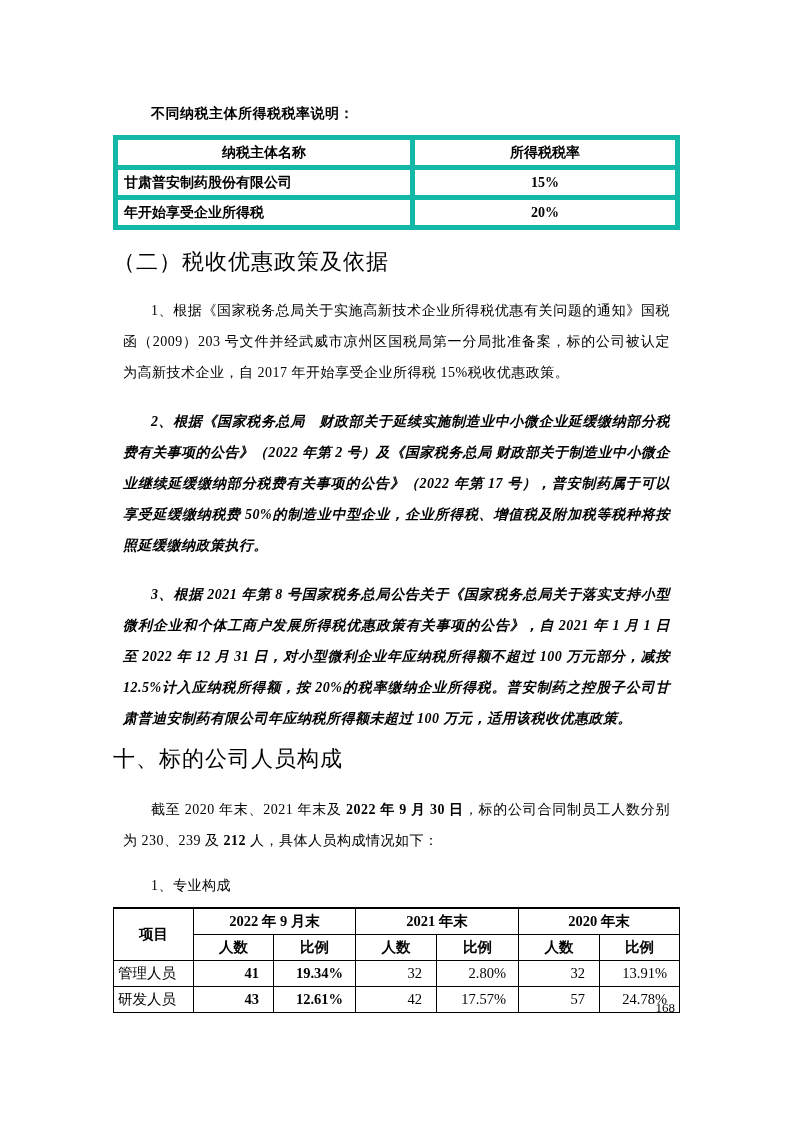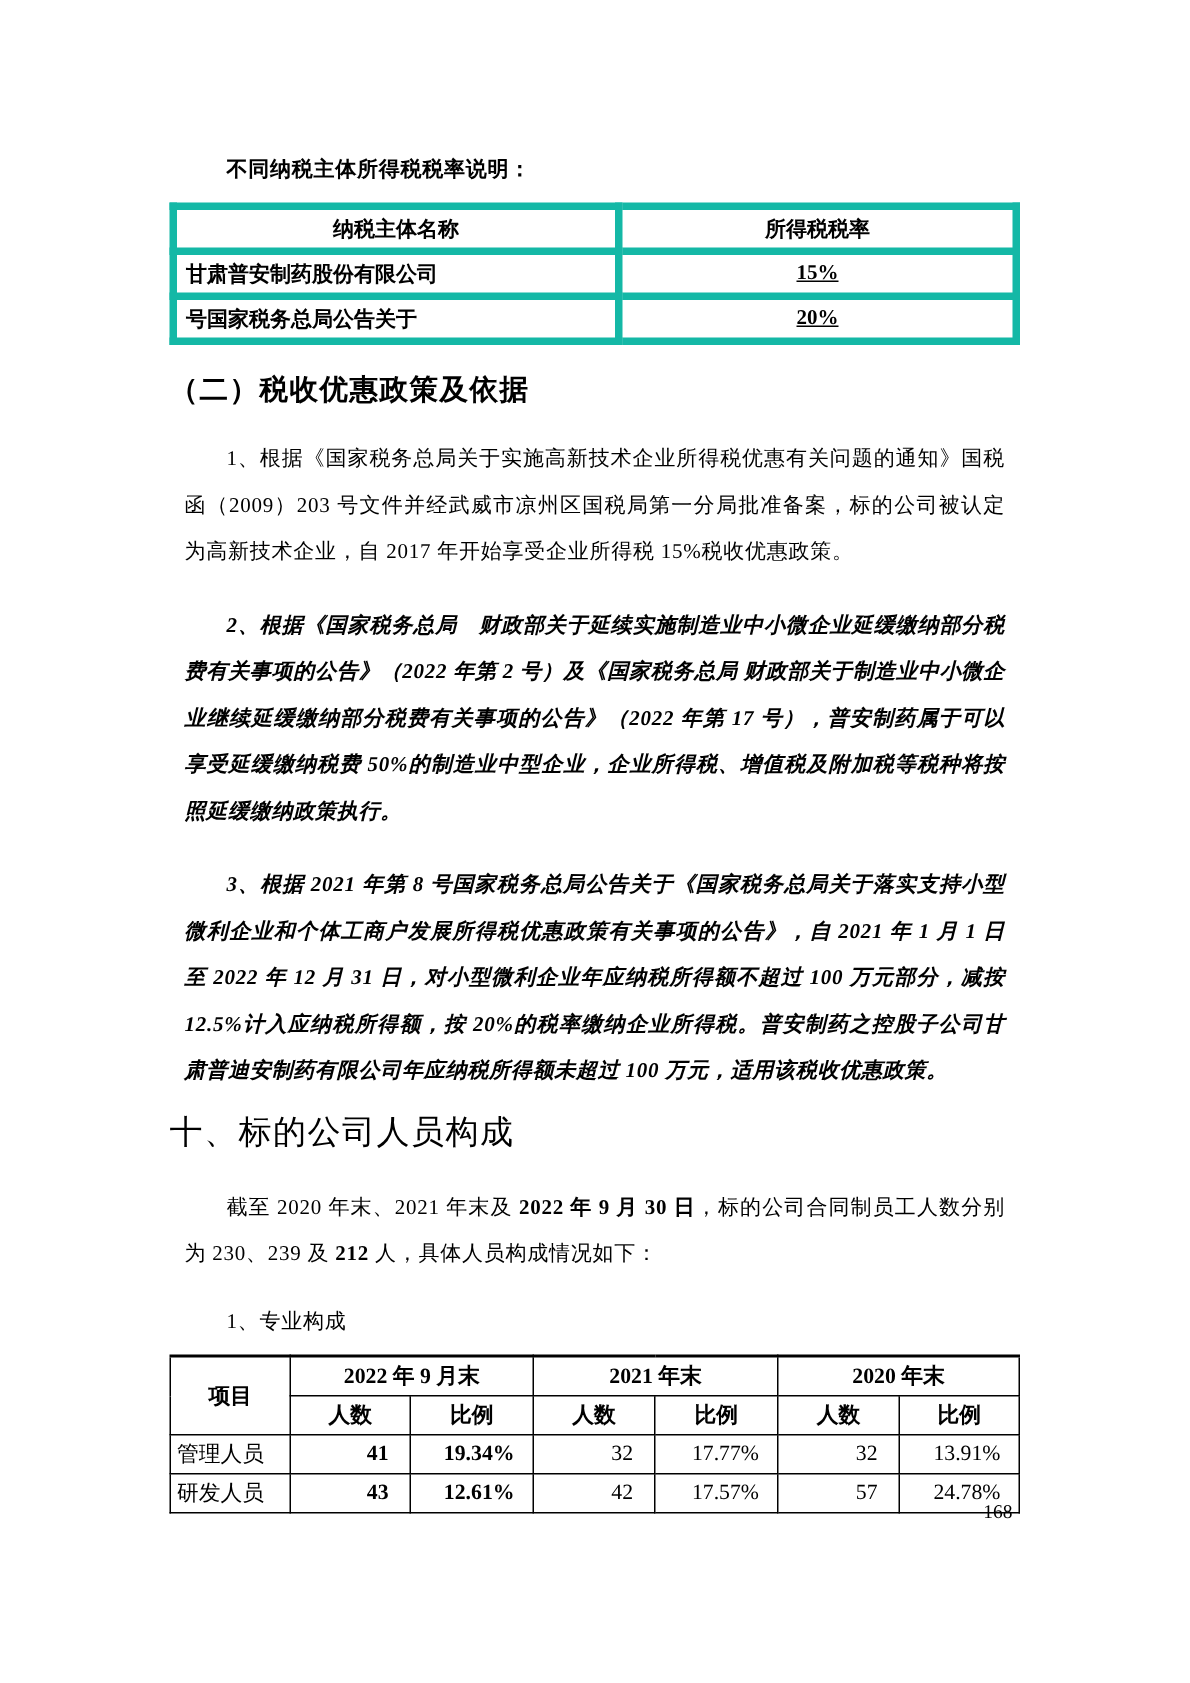--- a/index.html
+++ b/index.html
@@ -19,21 +19,21 @@
     line-height: 31px;
     text-align: justify;
     letter-spacing: 0.5px;
     margin: 10px;
   }
   .indent { text-indent: 2em; }
   .bold { font-weight: bold; }
   .kai { font-weight: bold; font-style: italic; }
   h2.sec {
     font-family: "Liberation Sans", "DejaVu Sans", sans-serif;
-    font-size: 19px; font-weight: bold;
+    font-size: 22px; font-weight: normal;
     letter-spacing: 1px;
     margin: 17px 0 11px 0;
   }
   h1.sec {
     font-family: "Liberation Sans", "DejaVu Sans", sans-serif;
     font-size: 22px; font-weight: normal;
     letter-spacing: 1px;
     margin: 10px 0 0 0;
   }
   .para { margin-top: 18px; }
@@ -43,21 +43,21 @@
   
   .tax-table { border-top: 2.5px solid #000; border-bottom: 2px solid #000; font-size: 14px; }
   .tax-table th, .tax-table td {
     border: 5px solid #14b8a6;
     height: 25px;
     font-weight: bold;
     padding: 0;
   }
   .tax-table th { text-align: center; }
   .tax-table td.name { text-align: left; padding-left: 6px; }
-  .tax-table td.rate { text-align: center; text-decoration: underline; }
+  .tax-table td.rate { text-align: center; }
 
   
   .personnel-table { border-top: 2.5px solid #000; font-size: 14.5px; margin-top: 4px; }
   .personnel-table th, .personnel-table td {
     border: 1px solid #000;
     height: 25px;
     padding: 0;
   }
   .personnel-table th { font-weight: bold; text-align: center; }
   .personnel-table td.item { text-align: left; padding-left: 4px; font-weight: normal; }
@@ -87,21 +87,21 @@
     <tbody>
       <tr>
         <th>纳税主体名称</th>
         <th>所得税税率</th>
       </tr>
       <tr>
         <td class="name">甘肃普安制药股份有限公司</td>
         <td class="rate">15%</td>
       </tr>
       <tr>
-        <td class="name">号国家税务总局公告关于</td>
+        <td class="name">年开始享受企业所得税</td>
         <td class="rate">20%</td>
       </tr>
     </tbody>
   </table>
 
   <h2 class="sec">（二）税收优惠政策及依据</h2>
 
   <p class="body-text indent para">1、根据《国家税务总局关于实施高新技术企业所得税优惠有关问题的通知》国税函（2009）203 号文件并经武威市凉州区国税局第一分局批准备案，标的公司被认定为高新技术企业，自 2017 年开始享受企业所得税 15%税收优惠政策。</p>
 
   <p class="body-text indent para kai">2、根据《国家税务总局　财政部关于延续实施制造业中小微企业延缓缴纳部分税费有关事项的公告》（2022 年第 2 号）及《国家税务总局 财政部关于制造业中小微企业继续延缓缴纳部分税费有关事项的公告》（2022 年第 17 号），普安制药属于可以享受延缓缴纳税费 50%的制造业中型企业，企业所得税、增值税及附加税等税种将按照延缓缴纳政策执行。</p>
@@ -137,21 +137,21 @@
         <th>人数</th>
         <th>比例</th>
         <th>人数</th>
         <th>比例</th>
       </tr>
       <tr>
         <td class="item">管理人员</td>
         <td class="num b">41</td>
         <td class="pct b">19.34%</td>
         <td class="num">32</td>
-        <td class="pct">17.77%</td>
+        <td class="pct">2.80%</td>
         <td class="num">32</td>
         <td class="pct">13.91%</td>
       </tr>
       <tr>
         <td class="item">研发人员</td>
         <td class="num b">43</td>
         <td class="pct b">12.61%</td>
         <td class="num">42</td>
         <td class="pct">17.57%</td>
         <td class="num">57</td>

